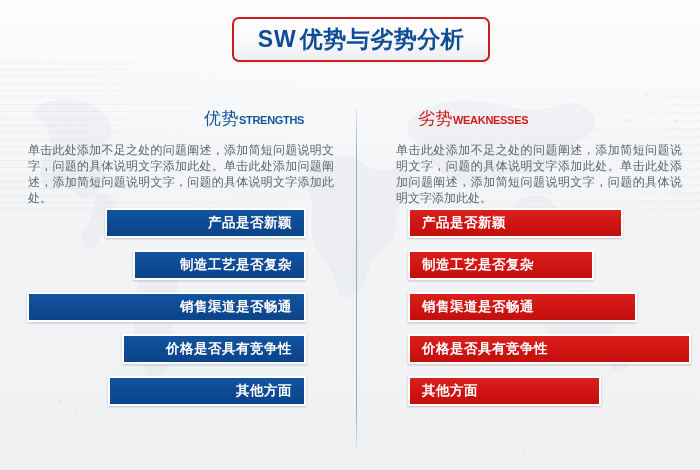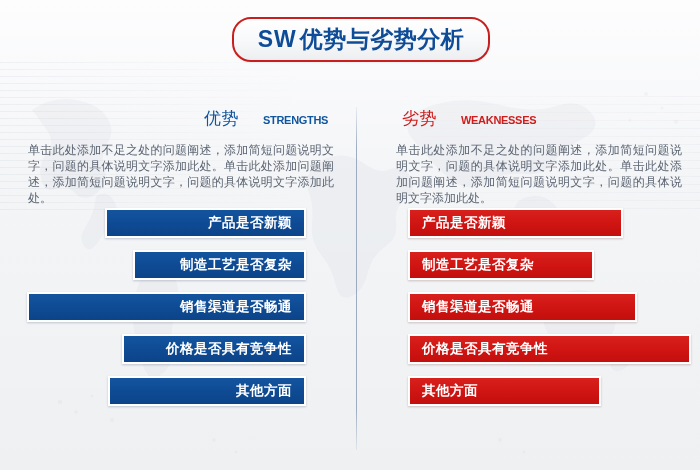--- a/index.html
+++ b/index.html
@@ -61,21 +61,21 @@
 
   
   .title-box {
     position: absolute;
     left: 232px;
     top: 17px;
     width: 258px;
     height: 45px;
     box-sizing: border-box;
     border: 2.5px solid #c81e1e;
-    border-radius: 19px;
+    border-radius: 7px;
     background: linear-gradient(180deg, #ffffff 0%, #f7f8fa 55%, #eceef1 100%);
     display: flex;
     align-items: center;
     justify-content: center;
     box-shadow: 0 1px 2px rgba(0,0,0,.05);
   }
   .title-text {
     font-size: 23px;
     font-weight: bold;
     color: #0f4c97;
@@ -107,32 +107,31 @@
   .col-left  { left: 0;     width: 356px; }
   .col-right { left: 356px; width: 344px; }
 
   .col-heading {
     position: absolute;
     top: 110px;
     white-space: nowrap;
     line-height: 1;
   }
   .col-left  .col-heading { left: 204px; }
-  .col-right .col-heading { left: 46px; }
+  .col-right .col-heading { left: 62px; }
 
   .col-heading .cn {
     font-size: 17px;
     font-weight: normal;
     letter-spacing: .5px;
   }
   .col-heading .en {
     font-size: 11px;
     font-weight: bold;
     letter-spacing: -.3px;
-    margin-left: 24px;
   }
   .heading-blue .cn, .heading-blue .en { color: #10569f; }
   .heading-red  .cn, .heading-red  .en { color: #cf1c1c; }
 
   .col-body {
     position: absolute;
     top: 142px;
     font-size: 12px;
     line-height: 16px;
     color: #5b6472;

